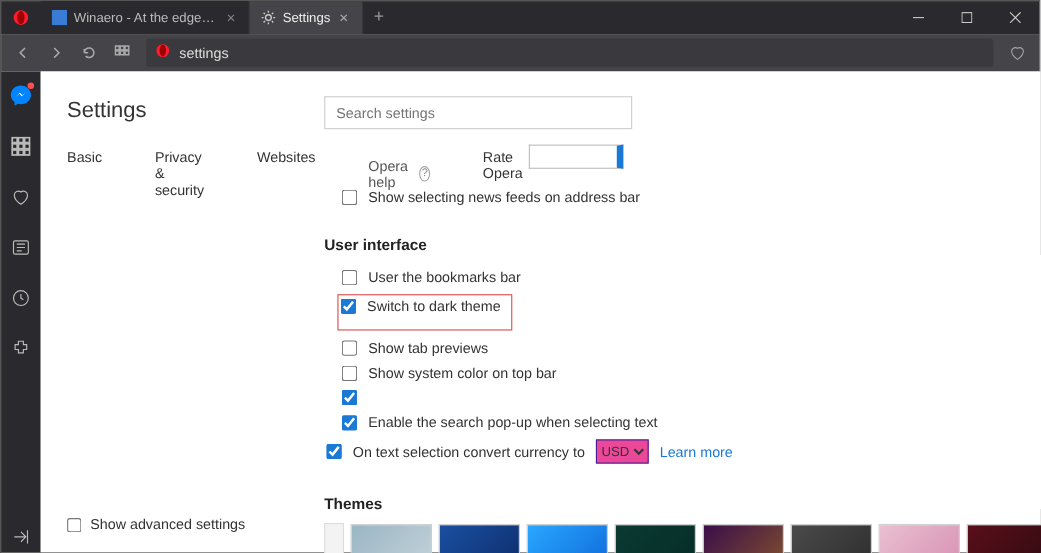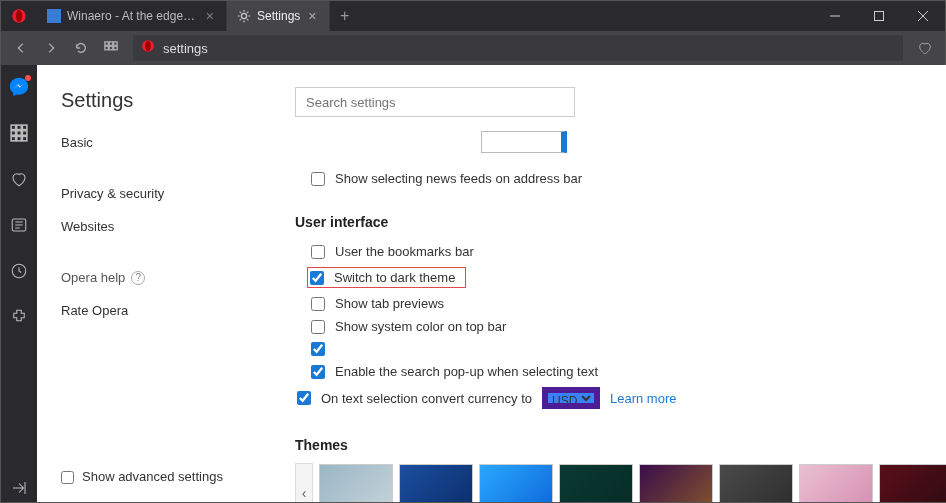--- a/index.html
+++ b/index.html
@@ -36,37 +36,37 @@
 .leftrail .ri { width:36px; height:28px; display:flex; align-items:center; justify-content:center; position:relative;}
 .leftrail .ri svg{ width:18px; height:18px; stroke:#bbb; fill:none; stroke-width:1.4;}
 .leftrail .ri.messenger svg{ fill:#0084ff; stroke:none; width:22px;height:22px;}
 .leftrail .spacer { flex:1; }
 .leftrail .dot{position:absolute;top:2px;right:6px;width:6px;height:6px;background:#ff4d4d;border-radius:50%;}
 
 
 .content { flex:1; display:flex; min-height:0; background:#fff; position:relative;}
 .sidepanel { width:226px; padding:24px 0 0 0; display:flex; flex-direction:column; border-right: none;}
 .sidepanel h1 { font-size:20px; font-weight:400; color:#333; padding:0 24px 14px; }
-.navgroup { display:flex; flex-direction:column; font-size:13px; color:#333; }
+.navgroup { display:flex; flex-direction:row; font-size:13px; color:#333; }
 .navitem { padding:9px 24px; cursor:default; }
 .navitem.selected { background:#ebebeb; color:#1b79d6; border-left:3px solid transparent; padding-left:21px; position:relative;}
 .navitem.selected::before{content:"";position:absolute;left:0;top:0;bottom:0;width:0;}
 .navspace { height:18px; }
 .helpitem { padding:9px 24px; color:#555; display:flex; align-items:center; gap:6px; font-size:13px;}
 .helpitem .q{ width:14px;height:14px;border:1px solid #aaa;border-radius:50%;display:inline-flex;align-items:center;justify-content:center;font-size:10px;color:#888;}
 .advrow { margin-top:auto; padding:16px 24px 18px; display:flex; align-items:flex-end; gap:8px; font-size:13px; color:#333; border-top:1px solid transparent;}
 
 .main { flex:1; overflow:auto; padding:22px 34px 10px 18px; position:relative;}
 .searchbox { width:280px; height:30px; border:1px solid #ccc; padding:0 10px; font-size:13px; color:#555; outline:none; margin-left:14px;}
 
 .optrow { display:flex; align-items:center; gap:10px; font-size:13px; color:#333; padding:4px 0 4px 30px;}
 .optrow input[type=checkbox]{ width:14px;height:14px; accent-color:#1b79d6;}
 .section-title{ font-size:14px; font-weight:600; color:#222; margin:24px 0 10px 14px;}
-.highlight { border:1px solid #e04a4a; display:inline-flex; align-items:center; gap:10px; padding:2px 10px 2px 2px; }
-.currencysel { height:22px; border:6px solid #4c1d95; font-size:12px; color:#333; background:#3b82f6;}
+.highlight { border:1px solid #e04a4a; display:inline-flex; align-items:center; gap:10px; padding:2px 10px 14px 2px; }
+.currencysel { height:22px; border:1px solid #4c1d95; font-size:12px; color:#333; background:#ec4899;}
 .learn { color:#1b79d6; text-decoration:none; font-size:13px; }
 
 .themes-strip { display:flex; gap:6px; margin:8px 0 0 14px; align-items:center;}
 .themes-strip .carrow{ width:18px;height:60px; background:#f3f3f3; border:1px solid #ddd; display:flex;align-items:center;justify-content:center;color:#666;font-size:14px;}
 .theme { width:74px; height:58px; border:1px solid #ccc; position:relative; overflow:hidden;}
 .dropdown-hint{ position:absolute; top:70px; left:510px; width:86px; height:22px; border:1px solid #bbb; border-right:6px solid #1b79d6;}
 </style>
 </head>
 <body>
 

